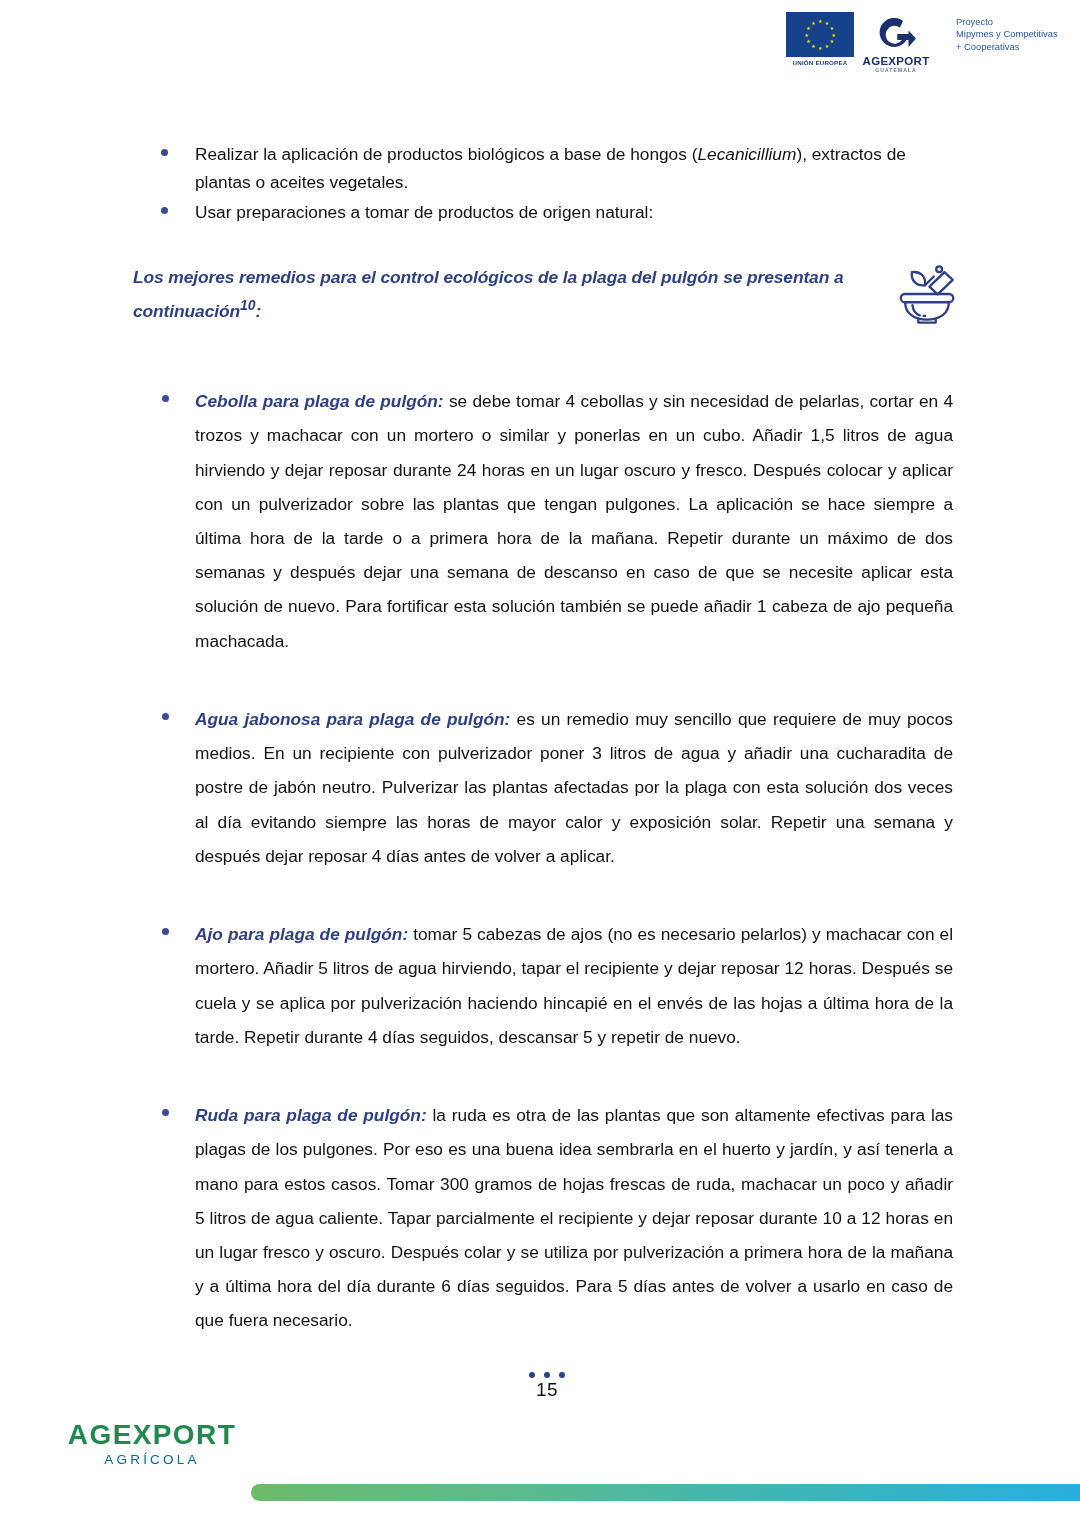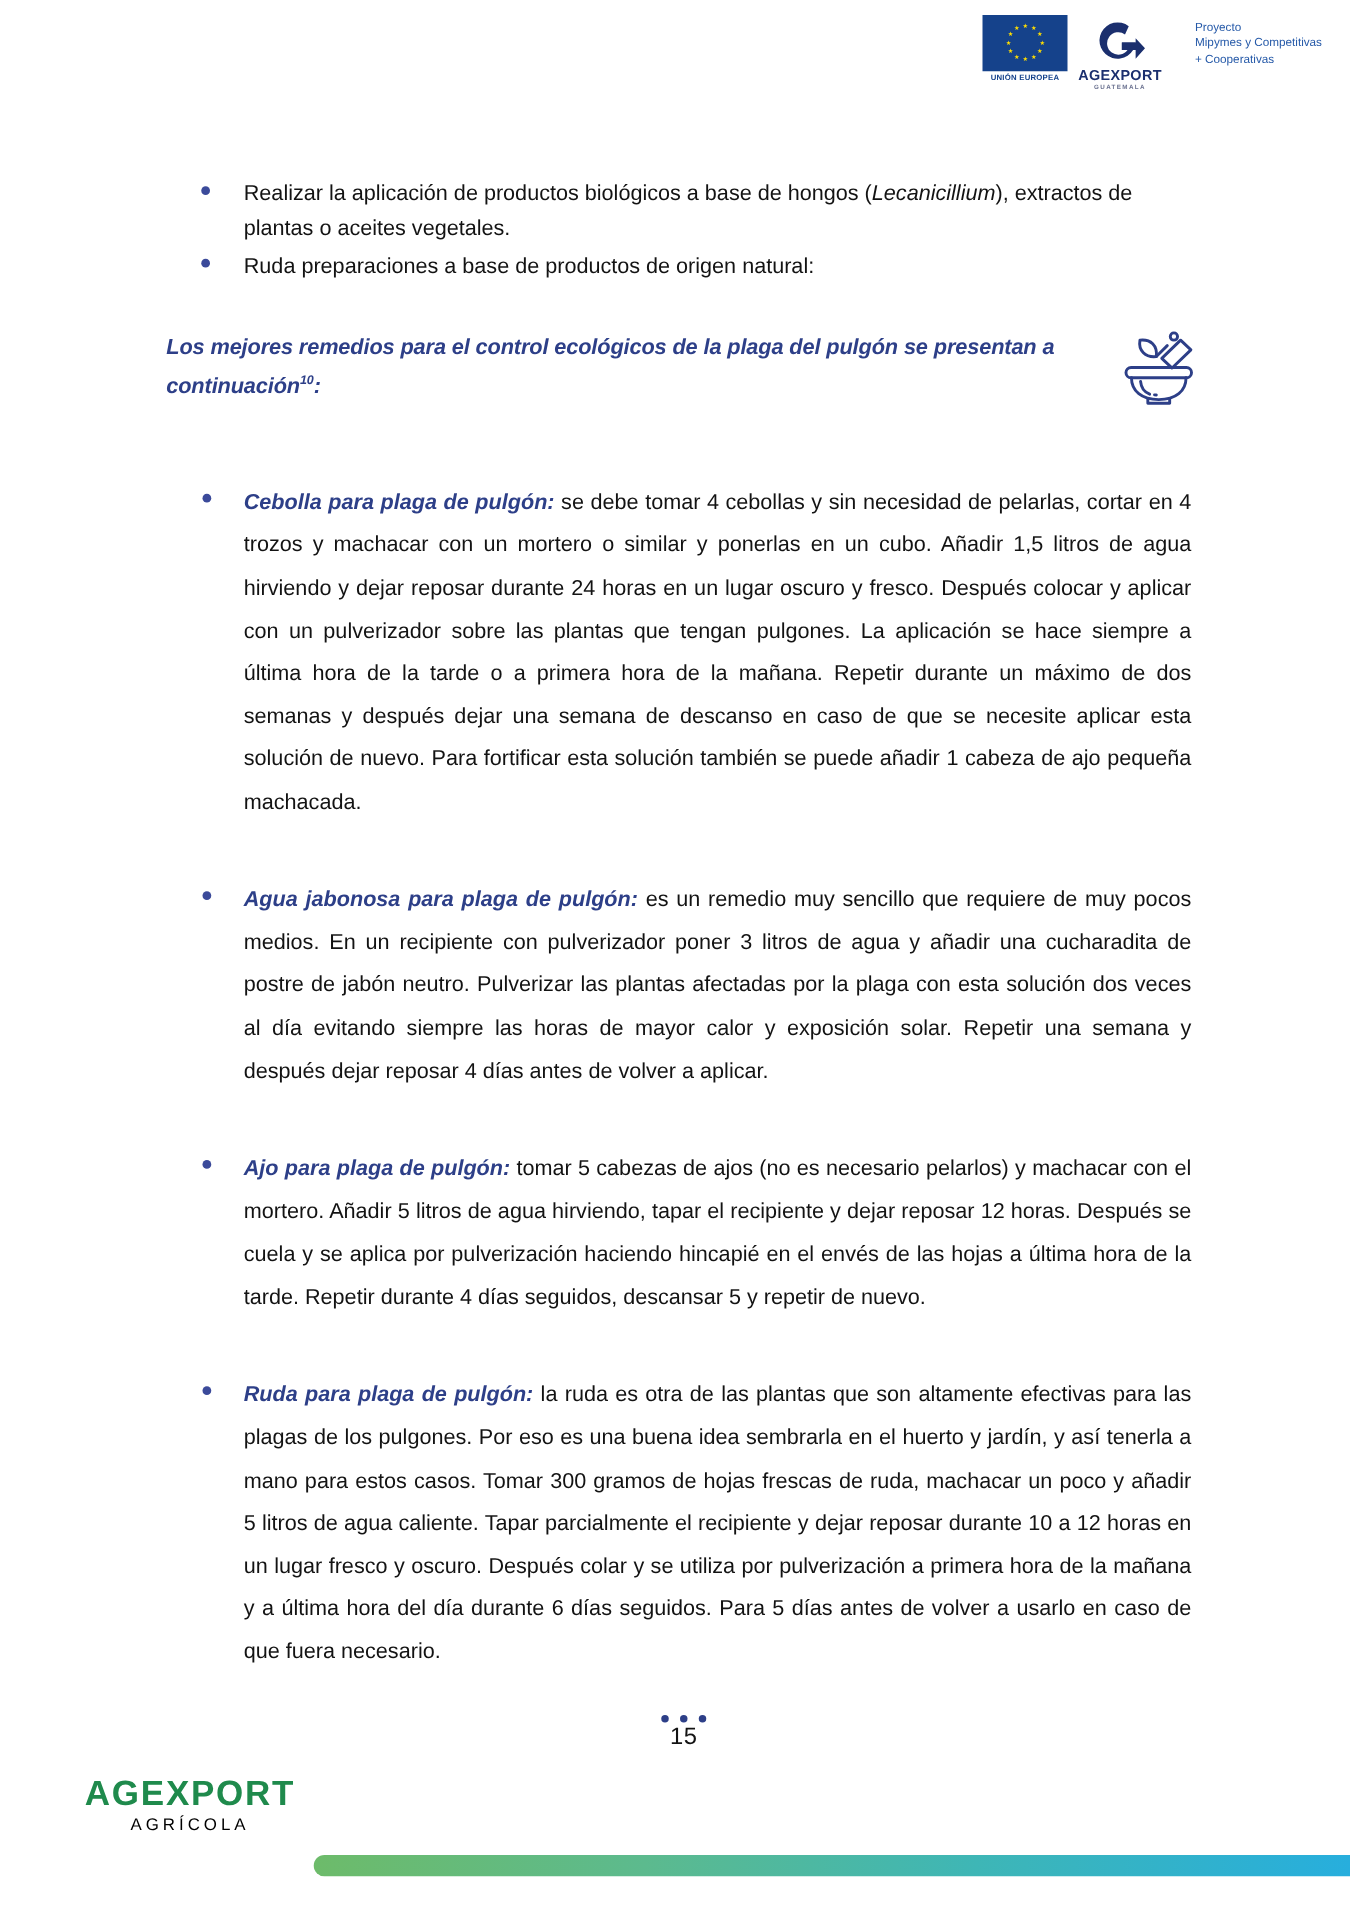--- a/index.html
+++ b/index.html
@@ -159,21 +159,21 @@
   .heading-txt {
     width: 745px;
     font-size: 17.4px;
     font-weight: bold;
     font-style: italic;
     color: #2d3f88;
     line-height: 1.78;
     letter-spacing: -0.1px;
   }
   .heading-txt sup {
-    font-size: 10px;
+    font-size: 14px;
     vertical-align: super;
     text-align: center;
   }
   .mortar-icon {
     position: absolute;
     right: -8px;
     top: -2px;
     width: 68px;
     height: 66px;
   }
@@ -254,21 +254,21 @@
     text-align: center;
   }
   .foot-word {
     font-size: 28px;
     font-weight: bold;
     color: #1f8a4c;
     letter-spacing: 1.4px;
   }
   .foot-sub {
     font-size: 13.5px;
-    color: #000000;
+    color: #0369a1;
     letter-spacing: 3.2px;
     margin-top: 1px;
   }
   .foot-bar {
     position: absolute;
     left: 251px;
     bottom: 26px;
     right: 0px;
     height: 17px;
     border-radius: 9px 0 0 9px;
@@ -318,21 +318,21 @@
 
   <div class="content">
 
     <ul class="lvl1">
       <li>
         <span class="dot"></span>
         <span class="body-txt"><span>Realizar la aplicación de productos biológicos a base de hongos (</span><span class="italic">Lecanicillium</span><span>), extractos de plantas o aceites vegetales.</span></span>
       </li>
       <li>
         <span class="dot"></span>
-        <span class="body-txt">Ruda preparaciones a base de productos de origen natural:</span>
+        <span class="body-txt">Usar preparaciones a tomar de productos de origen natural:</span>
 
       </li>
     </ul>
 
     <div class="heading-block">
       <div class="heading-txt"><span>Los mejores remedios para el control ecológicos de la plaga del pulgón se presentan a continuación</span><sup>10</sup><span>:</span></div>
 
       <svg class="mortar-icon" viewBox="0 0 70 68">
         <g fill="none" stroke="#2d3f88" stroke-width="2.4" stroke-linecap="round" stroke-linejoin="round">
 

